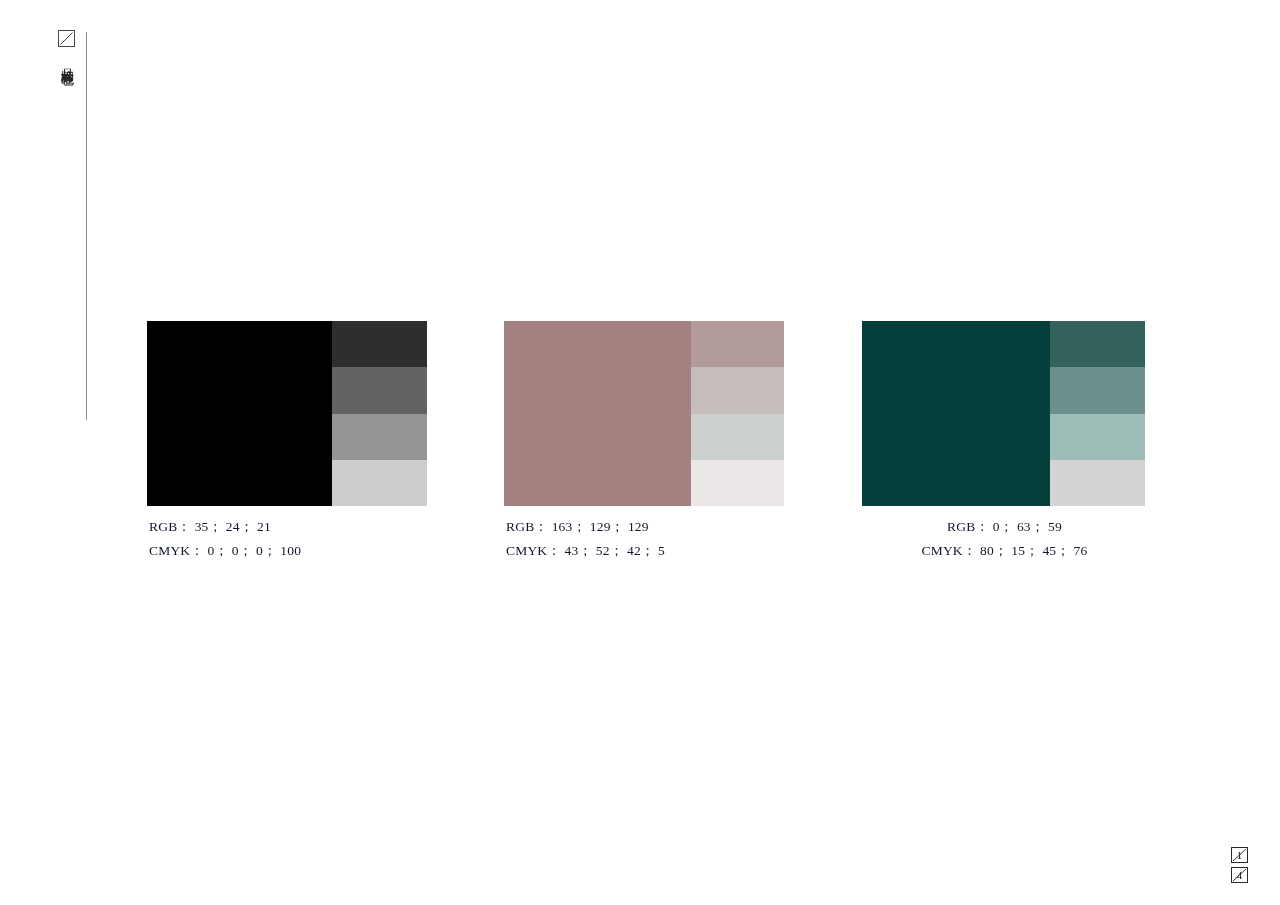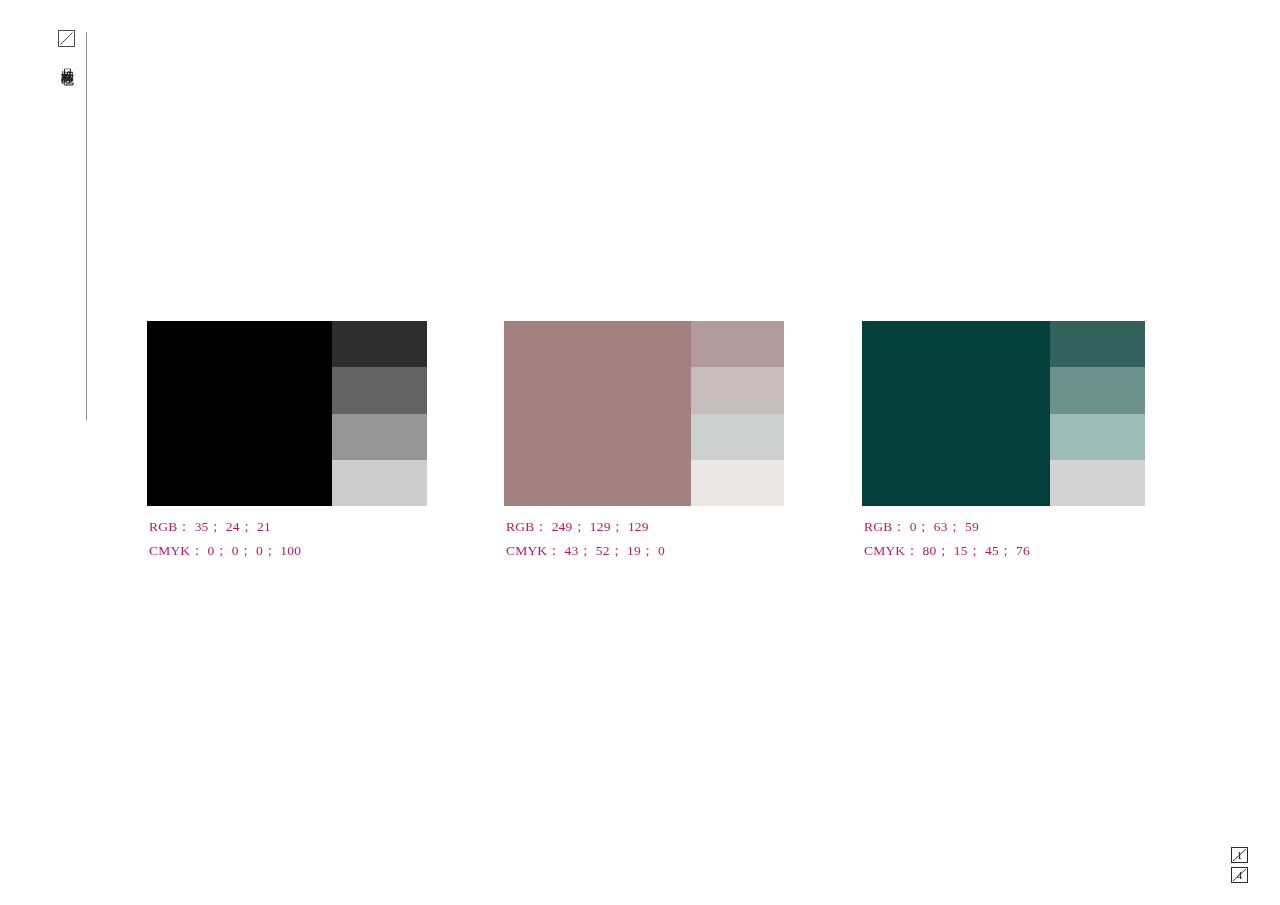--- a/index.html
+++ b/index.html
@@ -80,31 +80,31 @@
     flex: 1 1 0;
   }
   .spec-lines {
     margin-top: 14px;
     padding-left: 2px;
   }
   .spec-line {
     font-family: "Liberation Serif", "DejaVu Serif", serif;
     font-size: 13.5px;
     line-height: 1;
-    color: #be185d;
+    color: #0f172a;
     letter-spacing: 0.2px;
     white-space: pre;
   }
   .spec-line + .spec-line {
     margin-top: 10px;
   }
 
   #group-0 { left: 147px; }
   #group-1 { left: 504px; }
-  #group-2 { left: 862px; }
+  #group-2 { left: 862px; text-align: center; }
 
   
   .page-indicator {
     position: absolute;
     left: 1231px;
     top: 847px;
     width: 20px;
   }
   .page-box {
     width: 17px;
@@ -162,22 +162,22 @@
   <div class="swatch-block">
     <div class="primary-chip" style="background: rgb(163, 129, 129); width: 187px;"></div>
     <div class="tint-column" style="width: 93px;">
       <div class="tint-chip" style="background: rgb(178, 154, 154);"></div>
       <div class="tint-chip" style="background: rgb(199, 188, 188);"></div>
       <div class="tint-chip" style="background: rgb(204, 208, 207);"></div>
       <div class="tint-chip" style="background: rgb(236, 231, 231);"></div>
     </div>
   </div>
   <div class="spec-lines">
-    <div class="spec-line">RGB： 249； 129； 129</div>
-    <div class="spec-line">CMYK： 43； 52； 19； 0</div>
+    <div class="spec-line">RGB： 163； 129； 129</div>
+    <div class="spec-line">CMYK： 43； 52； 42； 5</div>
   </div>
 </div>
 
 <div class="swatch-group" id="group-2">
   <div class="swatch-block">
     <div class="primary-chip" style="background: rgb(4, 63, 59); width: 188px;"></div>
     <div class="tint-column" style="width: 95px;">
       <div class="tint-chip" style="background: rgb(51, 98, 93);"></div>
       <div class="tint-chip" style="background: rgb(108, 145, 140);"></div>
       <div class="tint-chip" style="background: rgb(157, 187, 183);"></div>

